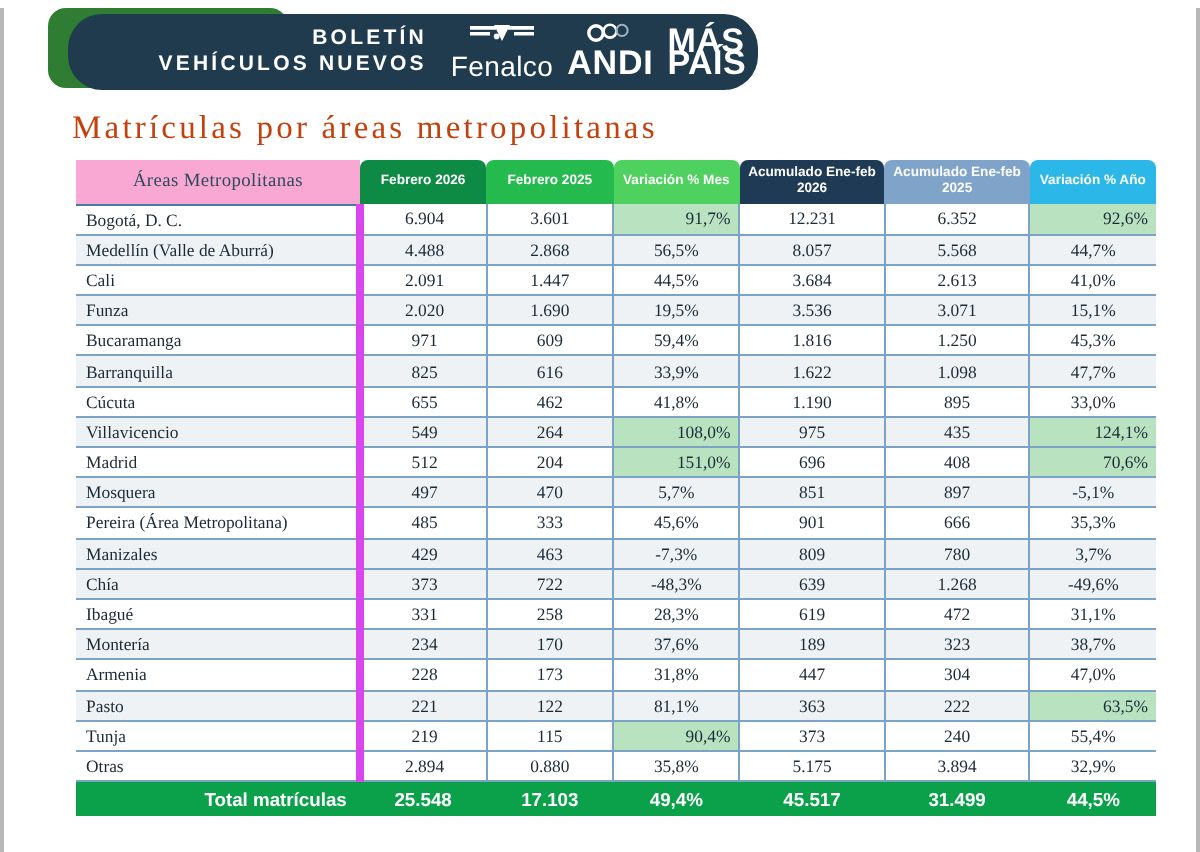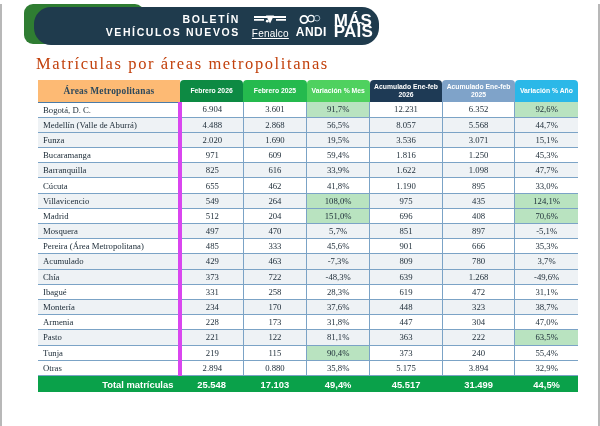--- a/index.html
+++ b/index.html
@@ -59,28 +59,28 @@
     margin-right: 4px;
   }
   .banner-title .l2 { display: block; }
 
   .logo-group { display: flex; align-items: center; gap: 7px; }
 
   .logo-fenalco { display: flex; flex-direction: column; align-items: center; }
   .fen-mark { width: 34px; height: 13px; }
   .fen-word {
     color: #ffffff; font-family: "Liberation Sans", sans-serif;
-    font-size: 10px; letter-spacing: .2px; margin-top: 1px; text-decoration: underline;
+    font-size: 14px; letter-spacing: .2px; margin-top: 1px;
   }
 
   .logo-andi { display: flex; flex-direction: column; align-items: center; }
   .andi-mark { width: 26px; height: 11px; }
   .andi-word {
     color: #ffffff; font-family: "Liberation Sans", sans-serif;
-    font-weight: bold; font-size: 12px; letter-spacing: .4px;
+    font-weight: bold; font-size: 17px; letter-spacing: .4px;
   }
 
   .logo-mas {
     color: #ffffff; font-family: "Liberation Sans", sans-serif;
     font-weight: bold; font-size: 17px; line-height: 11.5px;
     text-align: left; letter-spacing: .2px;
   }
   .logo-mas span { display: block; }
 
   
@@ -104,24 +104,24 @@
     font-weight: bold;
     font-size: 6.8px;
     line-height: 8px;
     padding: 3px 1px;
     text-align: center;
     vertical-align: middle;
     height: 21px;
     border: none;
   }
   th.hdr-areas {
-    background: #fdba74;
+    background: #f9a8d4;
     color: #2f4a5c;
     font-family: "Liberation Serif", serif;
-    font-weight: bold;
+    font-weight: normal;
     font-size: 9.4px;
     text-align: center;
     letter-spacing: .2px;
     border-bottom: 1px solid #4a7ba8;
   }
   th.h-feb26 { background: #0d8a43; border-radius: 4px 4px 0 0; }
   th.h-feb25 { background: #25ba4e; border-radius: 4px 4px 0 0; }
   th.h-varmes { background: #4fd15f; border-radius: 4px 4px 0 0; }
   th.h-acu26  { background: #1e3a55; border-radius: 4px 4px 0 0; }
   th.h-acu25  { background: #7fa3c9; border-radius: 4px 4px 0 0; }
@@ -139,21 +139,21 @@
     text-align: center;
     white-space: nowrap;
   }
   tbody td.area {
     text-align: left;
     border-right: 4px solid #d946ef;
     padding-left: 5px;
   }
   tbody td.last { border-right: none; }
   tbody tr.alt td { background: #eef2f5; }
-  tbody td.hl { background: #b9e3c0 !important; }
+  tbody td.hl { background: #b9e3c0 !important; text-align: right; }
 
   tfoot td {
     background: #0aa14a;
     color: #ffffff;
     font-family: "Liberation Sans", sans-serif;
     font-weight: bold;
     font-size: 9.4px;
     height: 17px;
     text-align: center;
     padding: 0 4px;
@@ -246,20 +246,29 @@
           </tr>
           <tr class="alt">
             <td class="area">Medellín (Valle de Aburrá)</td>
             <td>4.488</td>
             <td>2.868</td>
             <td>56,5%</td>
             <td>8.057</td>
             <td>5.568</td>
             <td class="last">44,7%</td>
           </tr>
+          <tr>
+            <td class="area">Cali</td>
+            <td>2.091</td>
+            <td>1.447</td>
+            <td>44,5%</td>
+            <td>3.684</td>
+            <td>2.613</td>
+            <td class="last">41,0%</td>
+          </tr>
           <tr class="alt">
             <td class="area">Funza</td>
             <td>2.020</td>
             <td>1.690</td>
             <td>19,5%</td>
             <td>3.536</td>
             <td>3.071</td>
             <td class="last">15,1%</td>
           </tr>
           <tr>
@@ -319,21 +328,21 @@
           <tr>
             <td class="area">Pereira (Área Metropolitana)</td>
             <td>485</td>
             <td>333</td>
             <td>45,6%</td>
             <td>901</td>
             <td>666</td>
             <td class="last">35,3%</td>
           </tr>
           <tr class="alt">
-            <td class="area">Acumulado</td>
+            <td class="area">Manizales</td>
             <td>429</td>
             <td>463</td>
             <td>-7,3%</td>
             <td>809</td>
             <td>780</td>
             <td class="last">3,7%</td>
           </tr>
           <tr class="alt">
             <td class="area">Chía</td>
             <td>373</td>
@@ -350,21 +359,21 @@
             <td>28,3%</td>
             <td>619</td>
             <td>472</td>
             <td class="last">31,1%</td>
           </tr>
           <tr class="alt">
             <td class="area">Montería</td>
             <td>234</td>
             <td>170</td>
             <td>37,6%</td>
-            <td>448</td>
+            <td>189</td>
             <td>323</td>
             <td class="last">38,7%</td>
           </tr>
           <tr>
             <td class="area">Armenia</td>
             <td>228</td>
             <td>173</td>
             <td>31,8%</td>
             <td>447</td>
             <td>304</td>

